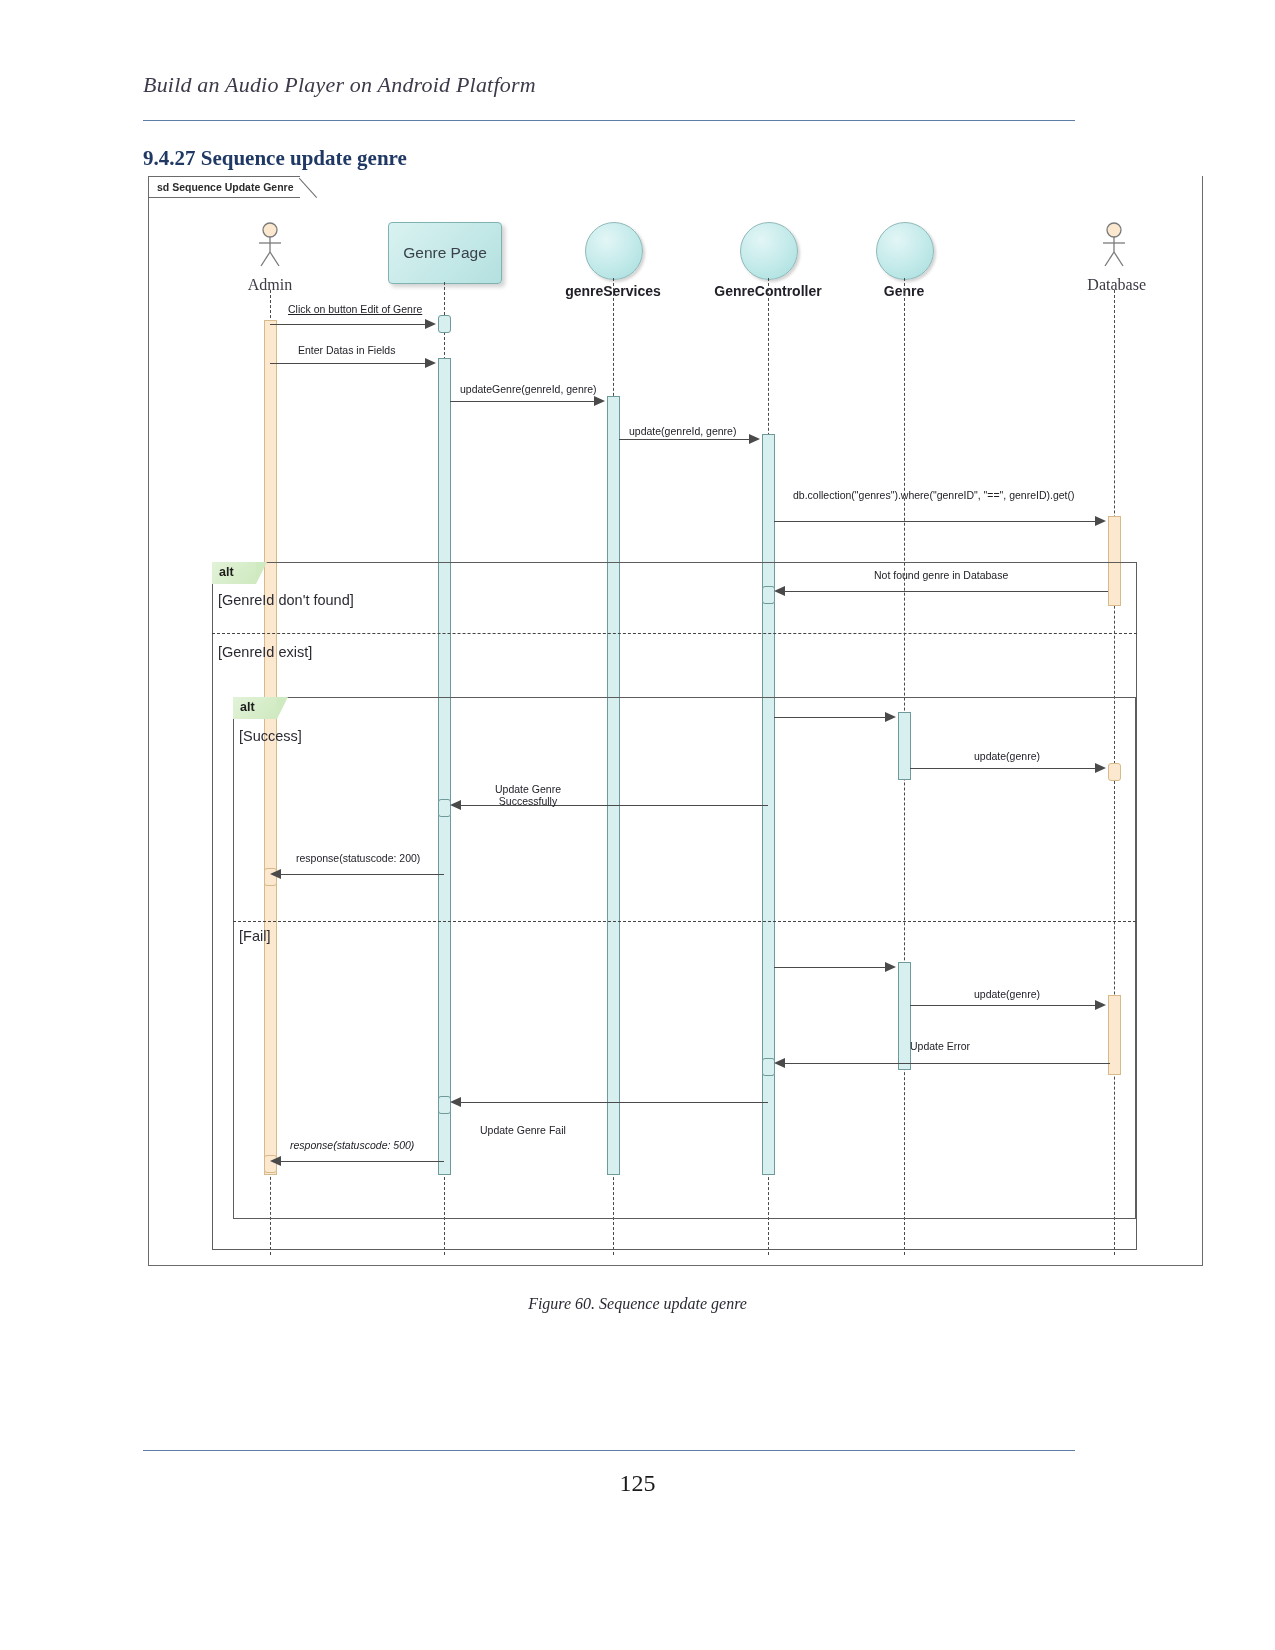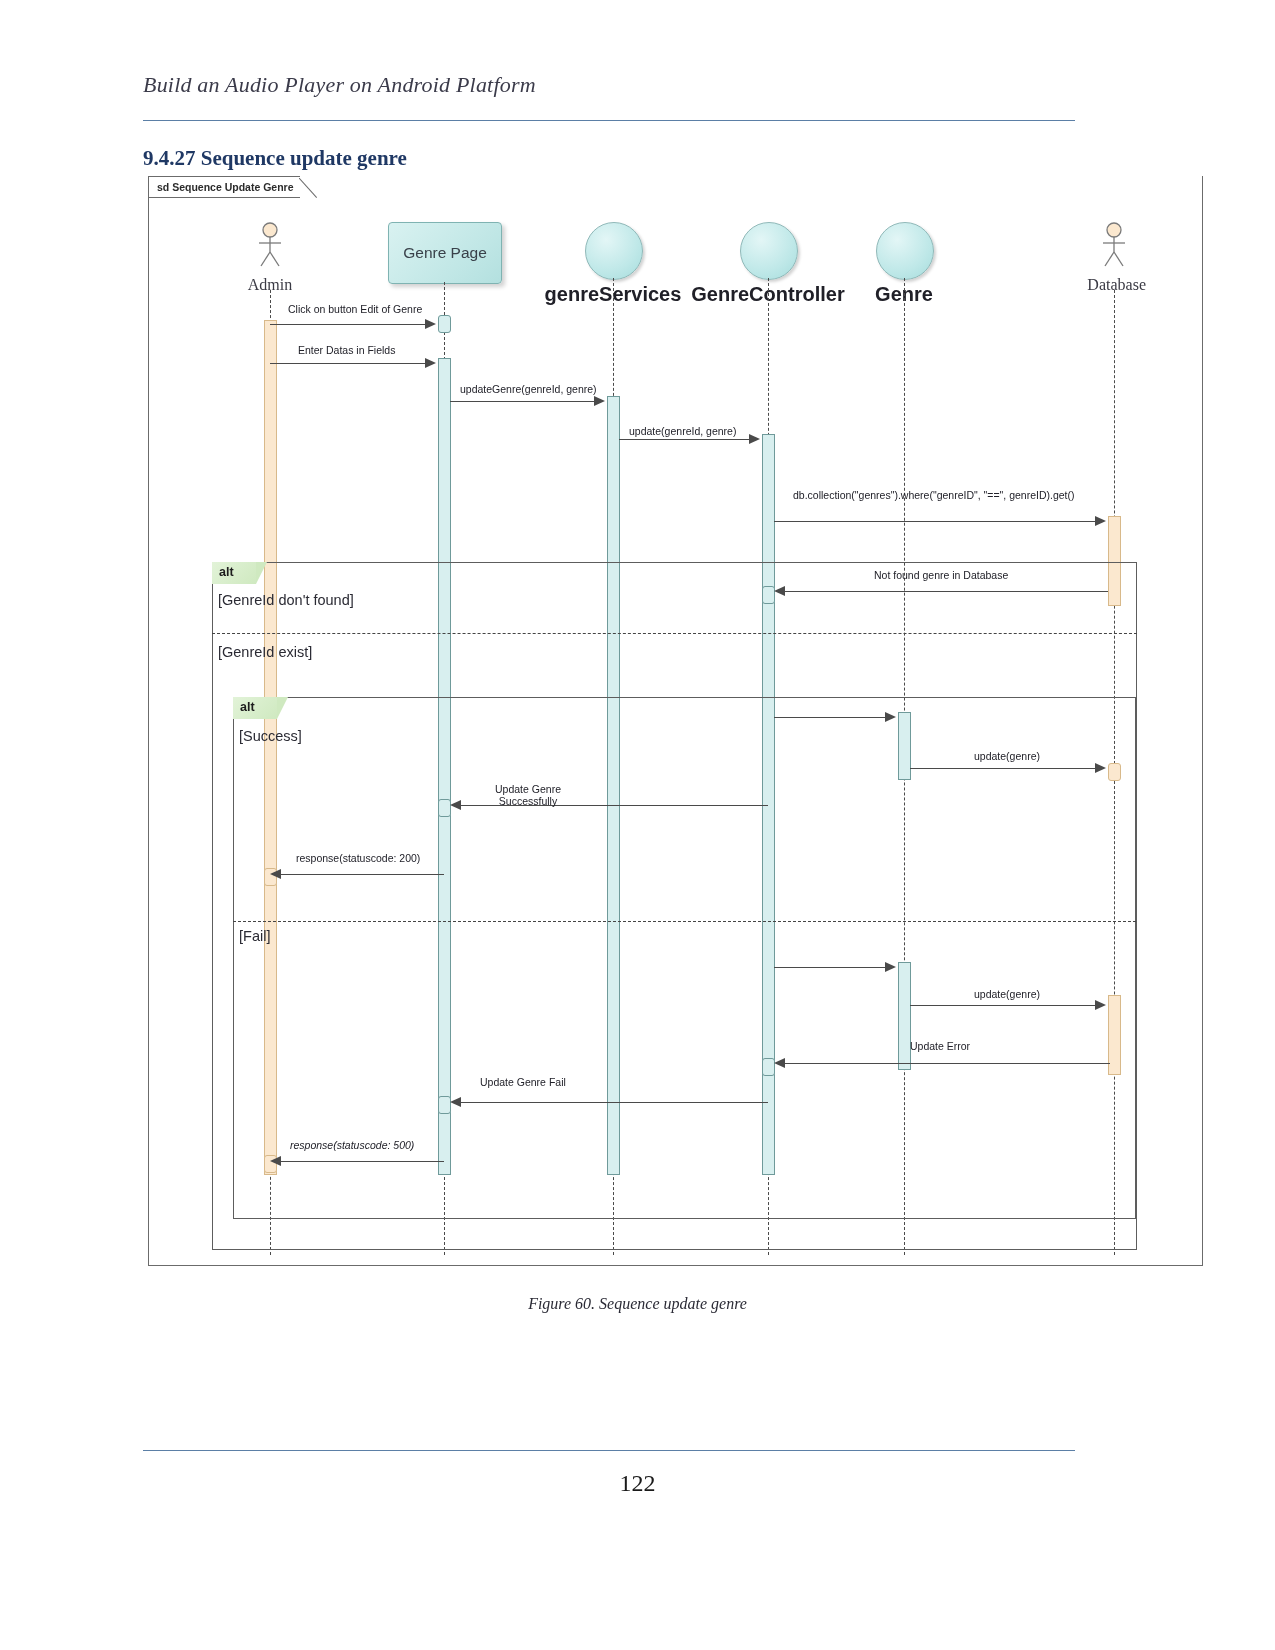--- a/index.html
+++ b/index.html
@@ -85,21 +85,21 @@
     font-size:16px;color:#3a3a44;margin-top:8px;white-space:nowrap;
   }
   .obj-circle{
     position:absolute;width:56px;height:56px;border-radius:50%;
     background:radial-gradient(circle at 36% 30%, #e3f6f6 0%, #bfe8e8 60%, #a5dcdc 100%);
     border:1px solid #8fb8b8;
     box-shadow:2px 2px 3px rgba(0,0,0,.18);
   }
   .obj-label{
     position:absolute;width:190px;text-align:center;
-    font-size:20px;font-weight:bold;color:#202028;white-space:nowrap;
+    font-size:14px;font-weight:bold;color:#202028;white-space:nowrap;
   }
   .page-box{
     position:absolute;width:112px;height:60px;border-radius:4px;
     background:linear-gradient(135deg,#d9f2f1 0%,#bfe6e5 70%,#b3e0df 100%);
     border:1px solid #7fb3b2;
     box-shadow:3px 3px 4px rgba(0,0,0,.18);
     display:flex;align-items:center;justify-content:center;
     font-size:15.5px;color:#39414a;
   }
 
@@ -247,21 +247,21 @@
 <div class="frag" style="left:233px;top:697px;width:903px;height:522px;"></div>
 <div class="frag-tab" style="left:233px;top:697px;">
   <span>alt</span>
 </div>
 <div class="guard" style="left:239px;top:728px;">[Success]</div>
 <div class="frag-div" style="left:233px;top:921px;width:903px;"></div>
 <div class="guard" style="left:239px;top:928px;">[Fail]</div>
 
 <div class="msg" style="left:270px;top:324px;width:155px;"></div>
 <div class="arrow-r" style="left:425px;top:319px;"></div>
-<div class="msg-label" style="left:288px;top:303px;">Click on button Edit of Genre</div>
+<div class="msg-label" style="left:288px;top:303px;text-decoration:underline;">Click on button Edit of Genre</div>
 
 <div class="msg" style="left:270px;top:363px;width:155px;"></div>
 <div class="arrow-r" style="left:425px;top:358px;"></div>
 <div class="msg-label" style="left:298px;top:344px;">Enter Datas in Fields</div>
 
 <div class="msg" style="left:450px;top:401px;width:144px;"></div>
 <div class="arrow-r" style="left:594px;top:396px;"></div>
 <div class="msg-label" style="left:460px;top:383px;">updateGenre(genreId, genre)</div>
 
 <div class="msg" style="left:619px;top:439px;width:130px;"></div>
@@ -297,21 +297,21 @@
 <div class="msg" style="left:910px;top:1005px;width:185px;"></div>
 <div class="arrow-r" style="left:1095px;top:1000px;"></div>
 <div class="msg-label" style="left:974px;top:988px;">update(genre)</div>
 
 <div class="msg" style="left:785px;top:1063px;width:325px;"></div>
 <div class="arrow-l" style="left:774px;top:1058px;"></div>
 <div class="msg-label" style="left:910px;top:1040px;">Update Error</div>
 
 <div class="msg" style="left:461px;top:1102px;width:307px;"></div>
 <div class="arrow-l" style="left:450px;top:1097px;"></div>
-<div class="msg-label" style="left:480px;top:1076px;">Update Genre Fail</div>
+<div class="msg-label" style="left:480px;top:1124px;">Update Genre Fail</div>
 
 <div class="msg" style="left:281px;top:1161px;width:163px;"></div>
 <div class="arrow-l" style="left:270px;top:1156px;"></div>
 <div class="msg-label" style="left:290px;top:1139px;font-style:italic;">response(statuscode: 500)</div>
 
 <div class="figure-caption">Figure 60. Sequence update genre</div>
 <div class="footer-rule"></div>
-<div class="page-number">122</div>
+<div class="page-number">125</div>
 
 </body></html>

